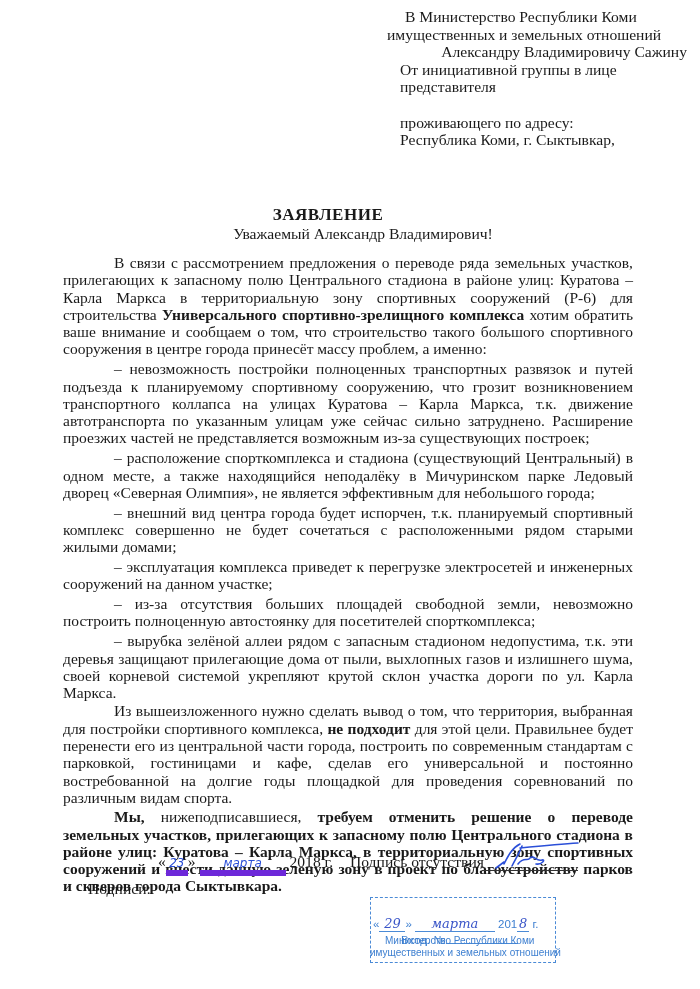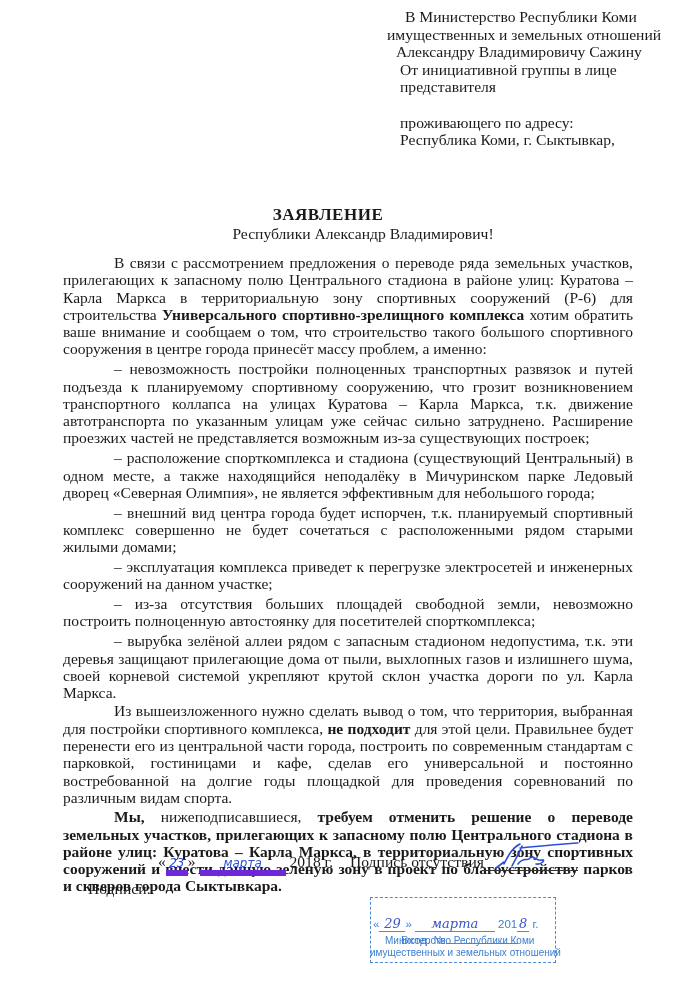--- a/index.html
+++ b/index.html
@@ -8,21 +8,21 @@
       font-family: "Liberation Serif", "DejaVu Serif", serif;
       color: #1a1a1a;
     }
     .addr {
       position: absolute; left: 387px; top: 8px; width: 300px;
       font-size: 15.6px; line-height: 17.6px;
     }
     .addr div { white-space: nowrap; }
     .addr .l0 { padding-left: 18px; }
     .addr .l1 { padding-left: 0; }
-    .addr .l2 { padding-left: 9px; }
+    .addr .l2 { padding-left: 9px; text-align: right; }
     .addr .l3, .addr .l4, .addr .l6, .addr .l7, .addr .l8 { padding-left: 13px; }
     .addr .gap { height: 17.6px; }
 
     .title {
       position: absolute; left: 0; width: 632px; top: 205px;
       text-align: center; font-weight: bold; font-size: 17px; letter-spacing: 0.5px;
       padding-left: 24px; box-sizing: border-box;
     }
     .salut {
       position: absolute; left: 0; width: 700px; top: 225px;
@@ -83,21 +83,21 @@
   <div class="l1">имущественных и земельных отношений</div>
   <div class="l2">Александру Владимировичу Сажину</div>
   <div class="l3">От инициативной группы в лице</div>
   <div class="l4">представителя</div>
   <div class="gap"></div>
   <div class="l6">проживающего по адресу:</div>
   <div class="l7">Республика Коми, г. Сыктывкар,</div>
 </div>
 
 <div class="title">ЗАЯВЛЕНИЕ</div>
-<div class="salut">Республики Александр Владимирович!</div>
+<div class="salut">Уважаемый Александр Владимирович!</div>
 
 <div class="body-text">
   <p><span>В связи с рассмотрением предложения о переводе ряда земельных участков, прилегающих к запасному полю Центрального стадиона в районе улиц: Куратова – Карла Маркса в территориальную зону спортивных сооружений (Р-6) для строительства </span><b>Универсального спортивно-зрелищного комплекса</b><span> хотим обратить ваше внимание и сообщаем о том, что строительство такого большого спортивного сооружения в центре города принесёт массу проблем, а именно:</span></p>
   <p class="item">– невозможность постройки полноценных транспортных развязок и путей подъезда к планируемому спортивному сооружению, что грозит возникновением транспортного коллапса на улицах Куратова – Карла Маркса, т.к. движение автотранспорта по указанным улицам уже сейчас сильно затруднено. Расширение проезжих частей не представляется возможным из-за существующих построек;</p>
   <p class="item">– расположение спорткомплекса и стадиона (существующий Центральный) в одном месте, а также находящийся неподалёку в Мичуринском парке Ледовый дворец «Северная Олимпия», не является эффективным для небольшого города;</p>
   <p class="item">– внешний вид центра города будет испорчен, т.к. планируемый спортивный комплекс совершенно не будет сочетаться с расположенными рядом старыми жилыми домами;</p>
   <p class="item">– эксплуатация комплекса приведет к перегрузке электросетей и инженерных сооружений на данном участке;</p>
   <p class="item">– из-за отсутствия больших площадей свободной земли, невозможно построить полноценную автостоянку для посетителей спорткомплекса;</p>
   <p class="item">– вырубка зелёной аллеи рядом с запасным стадионом недопустима, т.к. эти деревья защищают прилегающие дома от пыли, выхлопных газов и излишнего шума, своей корневой системой укрепляют крутой склон участка дороги по ул. Карла Маркса.</p>
   <p class="concl"><span>Из вышеизложенного нужно сделать вывод о том, что территория, выбранная для постройки спортивного комплекса, </span><b>не подходит</b><span> для этой цели. Правильнее будет перенести его из центральной части города, построить по современным стандартам с парковкой, гостиницами и кафе, сделав его универсальной и постоянно востребованной на долгие годы площадкой для проведения соревнований по различным видам спорта.</span></p>

